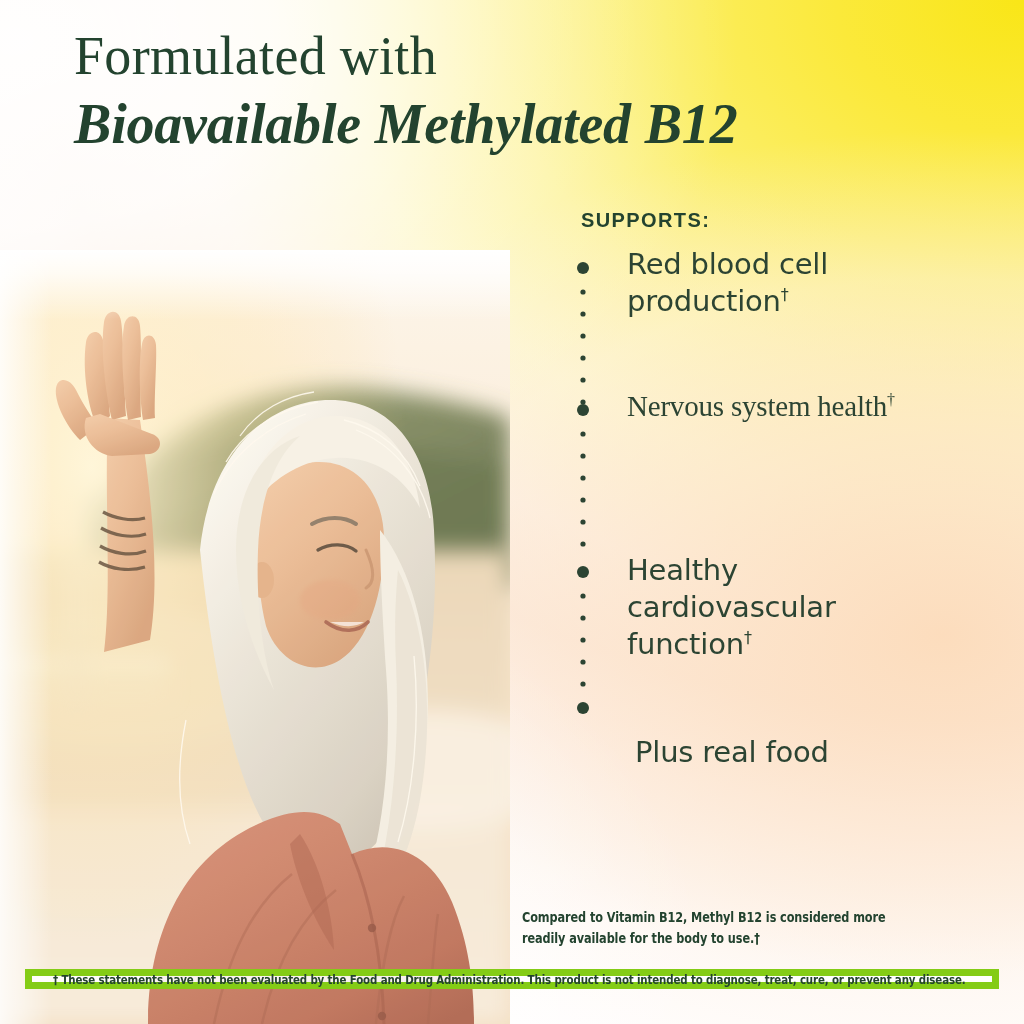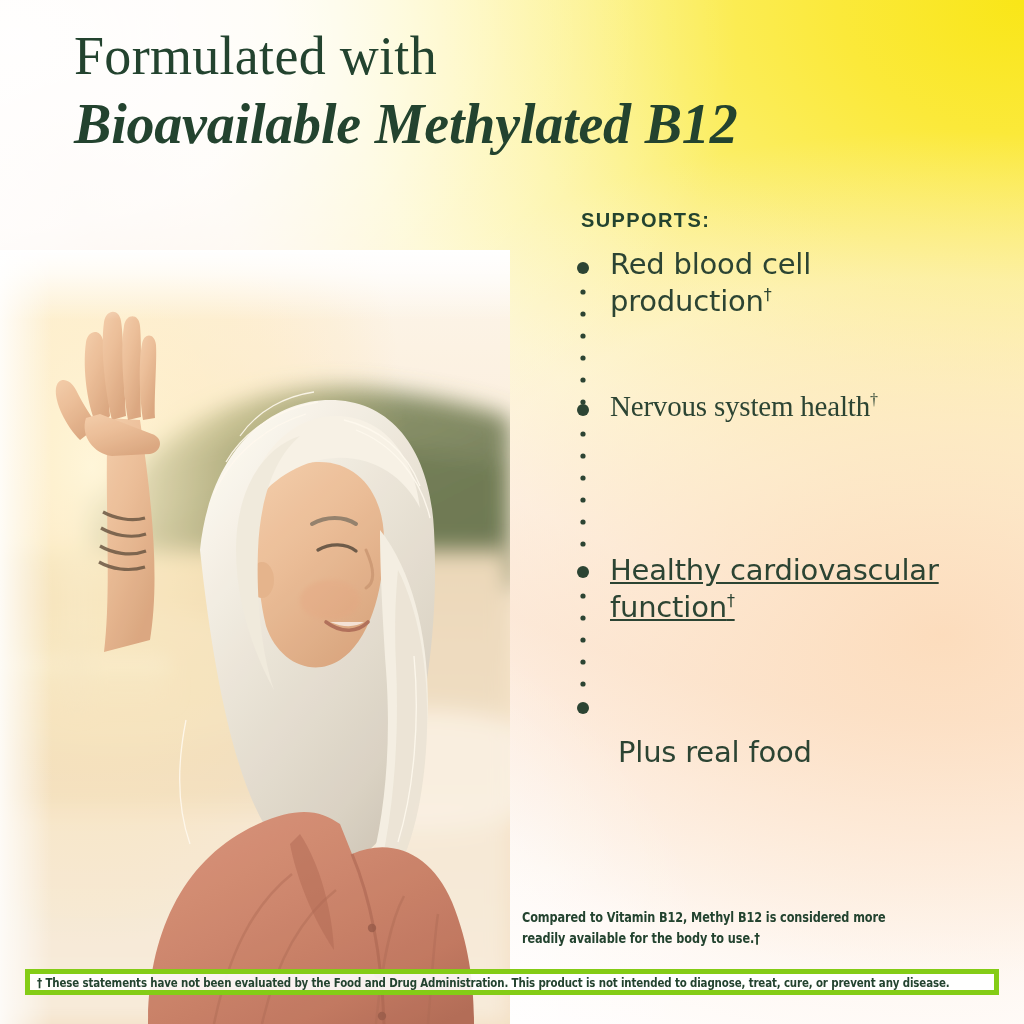--- a/index.html
+++ b/index.html
@@ -82,48 +82,48 @@
 
   .dotline{
     position:absolute;left:576px;top:262px;width:14px;height:452px;
   }
   .dotline svg{display:block;}
 
   .blist{
     position:absolute;left:610px;top:246px;width:330px;
   }
   .bitem{
-    position:absolute;left:0;
+    position:absolute;left:17px;
     color:#2c4433;font-size:29px;line-height:1.28;letter-spacing:-.2px;
     font-family:"DejaVu Sans", sans-serif;
     font-weight:400;
   }
   .bitem sup{font-size:.55em;vertical-align:super;line-height:0;}
   .b0{top:0;}
   .b1{top:142px;font-family:Liberation Serif, serif;}
-  .b2{top:306px;text-decoration:underline;}
+  .b2{top:306px;}
   .b3{top:488px;margin-left:8px;}
 
   
   .note{
     position:absolute;left:522px;top:907px;width:440px;
     color:#23432f;font-size:13.5px;line-height:1.55;font-weight:700;
     font-family:"DejaVu Sans Condensed","Liberation Sans", sans-serif;
     letter-spacing:-.1px;
     transform:scaleX(.93);transform-origin:left top;
   }
 
   
   .disclaimer{
-    position:absolute;left:25px;top:969px;width:974px;height:26px;
+    position:absolute;left:25px;top:969px;width:974px;height:20px;
     box-sizing:border-box;
-    border:5px solid #84cc16;
+    border:7px solid #84cc16;
     background:rgba(255,255,255,.9);
     display:flex;align-items:center;
-    padding:0 7px;
+    padding:0 21px;
   }
   .disclaimer span{
     color:#23432f;font-size:12.4px;font-weight:700;white-space:nowrap;
     font-family:"DejaVu Sans Condensed","Liberation Sans", sans-serif;
     letter-spacing:-.15px;
     transform:scaleX(.92);transform-origin:left center;
     display:inline-block;
   }
 </style>
 </head>

